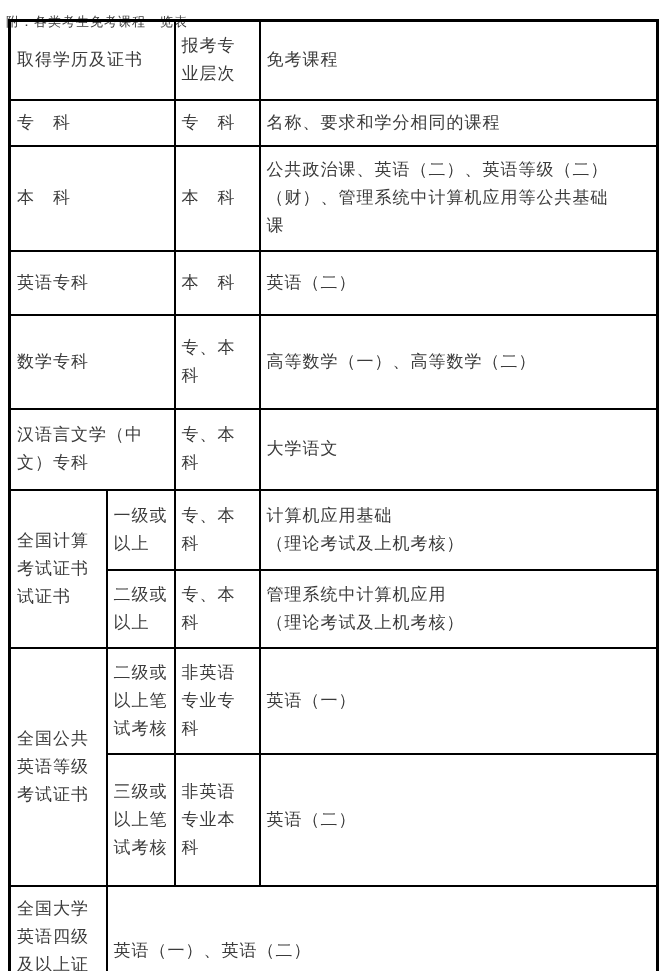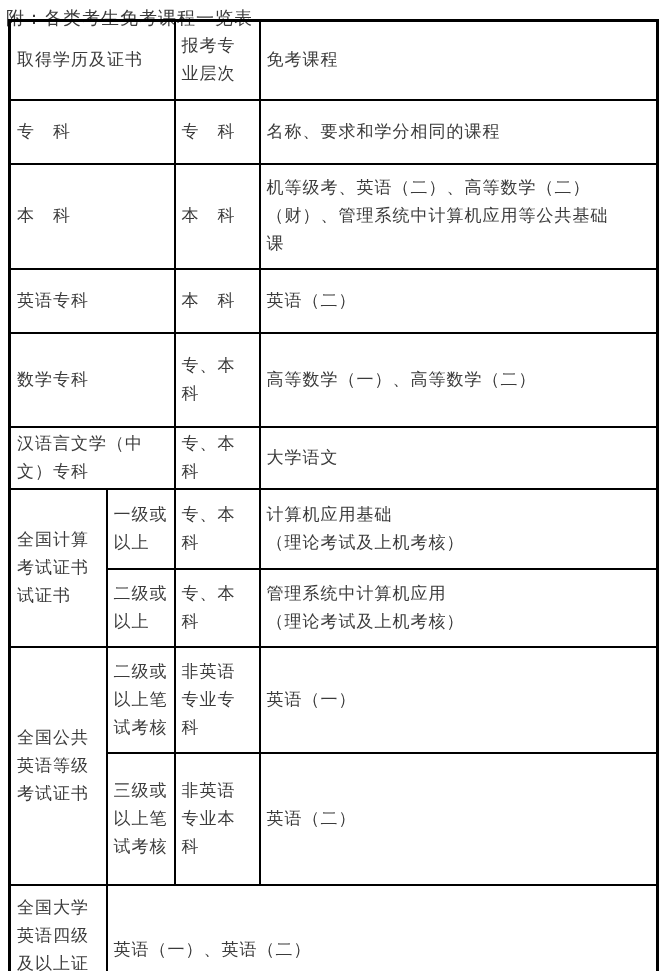--- a/index.html
+++ b/index.html
@@ -10,22 +10,22 @@
   body {
     position: relative;
     width: 665px;
     height: 971px;
     font-family: "Liberation Serif", "DejaVu Serif", serif;
     color: #3b3b3b;
   }
   .doc-title {
     position: absolute;
     left: 6px;
-    top: 6px;
-    font-size: 18px;
+    top: 13px;
+    font-size: 13px;
     letter-spacing: 1px;
     white-space: pre;
     text-align: center;
   }
   table.exemption-table {
     position: absolute;
     left: 8px;
     top: 19px;
     width: 648px;
     border-collapse: collapse;
@@ -57,48 +57,48 @@
   </colgroup>
 
   <tbody>
       <tr style="height:79px">
     <td colspan="2">取得学历及证书</td>
     <td>报考专
 业层次</td>
     <td>免考课程</td>
   </tr>
 
-  <tr style="height:64px">
+  <tr style="height:46px">
     <td colspan="2">专　科</td>
     <td>专　科</td>
     <td>名称、要求和学分相同的课程</td>
   </tr>
 
   <tr style="height:105px">
     <td colspan="2">本　科</td>
     <td>本　科</td>
-    <td>机等级考、英语（二）、高等数学（二）
+    <td>公共政治课、英语（二）、英语等级（二）
 （财）、管理系统中计算机应用等公共基础
 课</td>
   </tr>
 
   <tr style="height:64px">
     <td colspan="2">英语专科</td>
     <td>本　科</td>
     <td>英语（二）</td>
   </tr>
 
   <tr style="height:94px">
     <td colspan="2">数学专科</td>
     <td>专、本
 科</td>
     <td>高等数学（一）、高等数学（二）</td>
   </tr>
 
-  <tr style="height:62px">
+  <tr style="height:81px">
     <td colspan="2">汉语言文学（中
 文）专科</td>
     <td>专、本
 科</td>
     <td>大学语文</td>
   </tr>
 
   <tr style="height:80px">
     <td rowspan="2">全国计算
 考试证书

